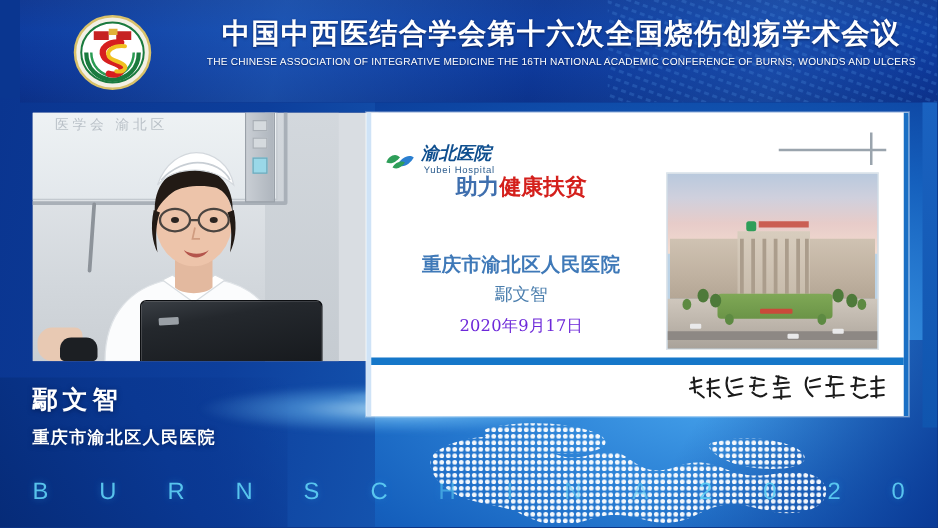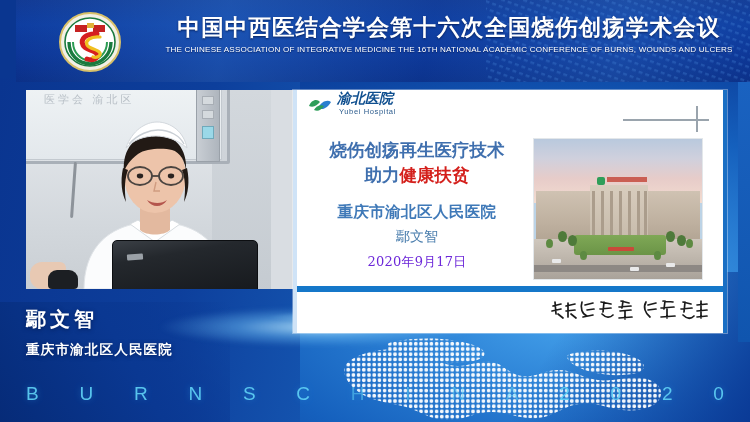--- a/index.html
+++ b/index.html
@@ -173,21 +173,21 @@
   
   .slide{
     position:absolute;left:293px;top:90px;width:434px;height:243px;
     background:#ffffff;box-shadow:0 0 0 1px rgba(255,255,255,.35);
     overflow:hidden;
   }
   .slide-edge-l{position:absolute;left:0;top:0;width:4px;height:243px;background:#cfe3f7;}
   .slide-edge-r{position:absolute;right:0;top:0;width:4px;height:243px;background:#1a6fc4;}
   .slide-top-accent{position:absolute;left:0;top:0;width:434px;height:3px;background:#ffffff;}
 
-  .hosp-logo{position:absolute;left:14px;top:0;width:112px;height:30px;}
+  .hosp-logo{position:absolute;left:14px;top:24px;width:112px;height:30px;}
   .hosp-mark{position:absolute;left:0;top:4px;width:26px;height:20px;}
   .hosp-cn{
     position:absolute;left:30px;top:0px;font-size:14px;color:#0f4f8f;font-weight:bold;
     font-family:"DejaVu Serif","Liberation Serif",serif;letter-spacing:0px;
     font-style:italic;
   }
   .hosp-en{
     position:absolute;left:32px;top:17px;font-size:7.6px;color:#2d5d8e;letter-spacing:.6px;
     font-family:"Liberation Sans",sans-serif;
   }
@@ -431,21 +431,20 @@
       <div class="hosp-cn">渝北医院</div>
       <div class="hosp-en">Yubei Hospital</div>
     </div>
 
     <div class="cross-deco">
       <div class="cross-h"></div>
       <div class="cross-v"></div>
     </div>
 
     <div class="s-title">
-      <div>烧伤创疡再生医疗技术</div>
       <div><span>助力</span><span class="red">健康扶贫</span></div>
     </div>
 
     <div class="s-sub">
       <div class="s-org">重庆市渝北区人民医院</div>
       <div class="s-person">鄢文智</div>
       <div class="s-date">2020年9月17日</div>
     </div>
 
     <div class="photo">

